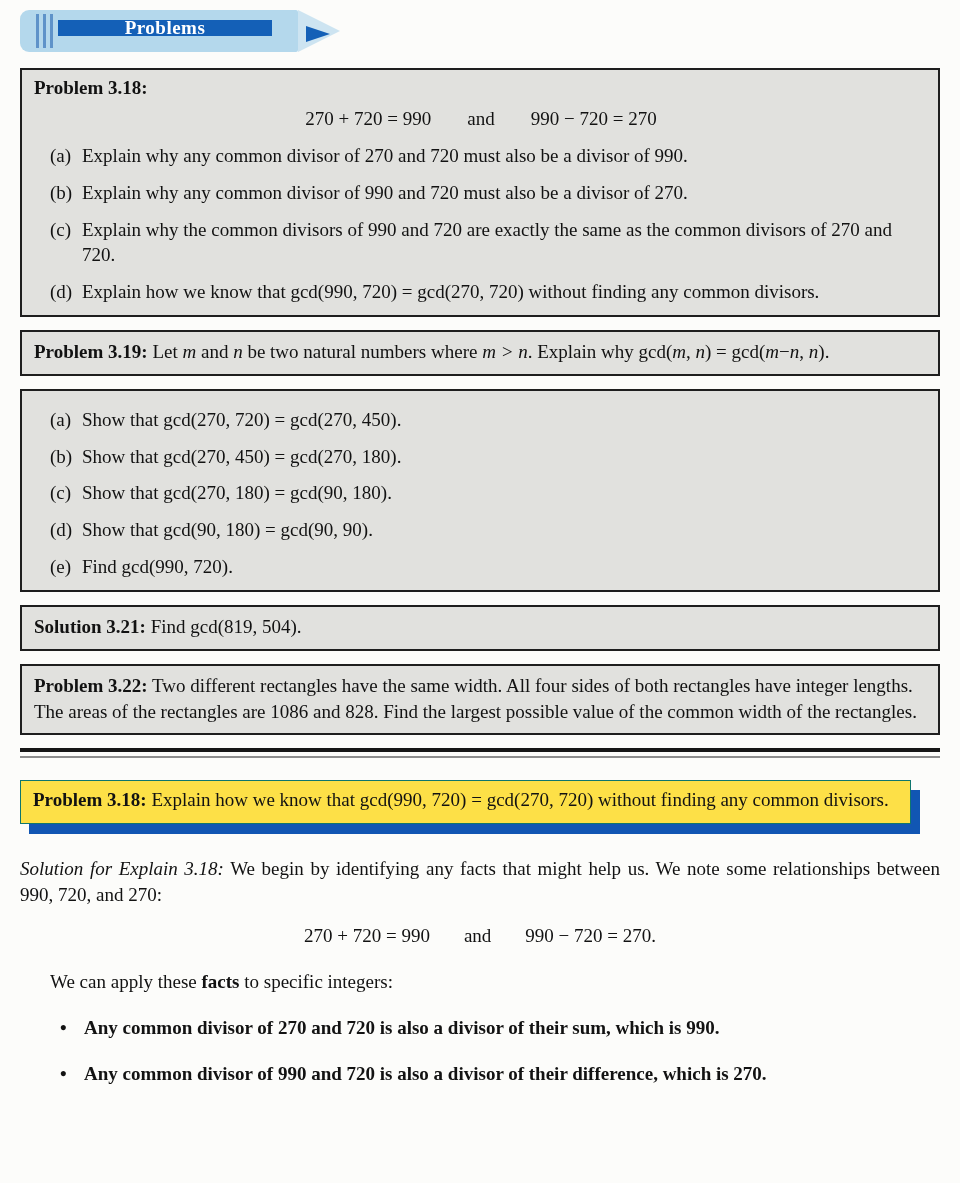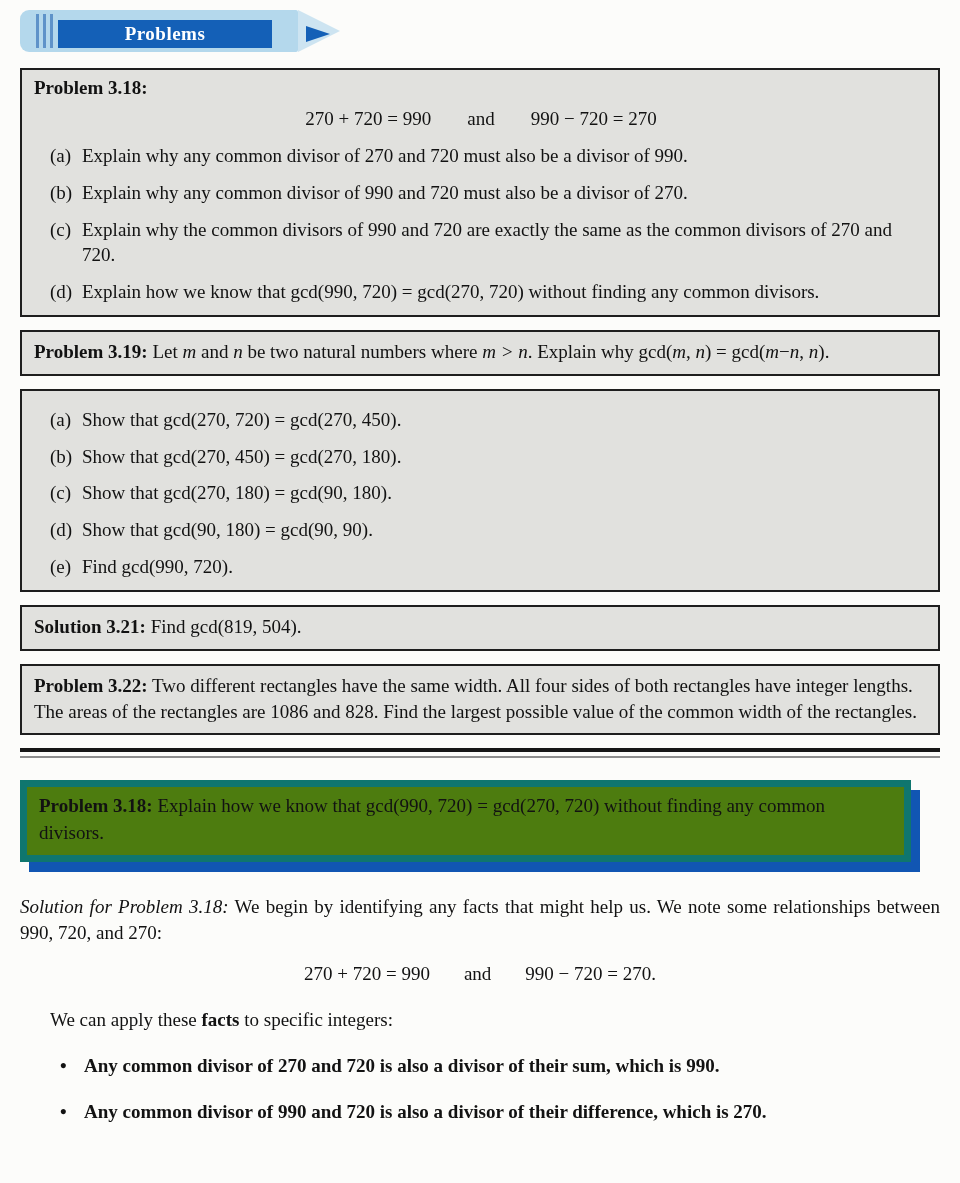--- a/index.html
+++ b/index.html
@@ -22,21 +22,21 @@
     background: #b4d8ec;
     border-radius: 9px 2px 2px 9px;
   }
   .pencil-stripe {
     position: absolute; top: 4px; bottom: 4px; width: 3px;
     background: #5f93c9;
   }
   .stripe-1 { left: 16px; } .stripe-2 { left: 23px; } .stripe-3 { left: 30px; }
   .pencil-band {
     position: absolute; left: 38px; top: 12px;
-    width: 214px; height: 28px;
+    width: 214px; height: 16px;
     background: #1460b7;
     display: flex; align-items: center; justify-content: center;
   }
   .pencil-band-label {
     color: #ffffff; font-weight: bold; font-size: 19px;
     letter-spacing: 0.5px;
   }
   .pencil-taper {
     position: absolute; left: 278px; top: 2px;
     width: 0; height: 0;
@@ -73,22 +73,22 @@
   .divider {
     margin: 2px 0 22px 0;
     height: 10px;
     border-top: 4px solid #161616;
     border-bottom: 2px solid #8d8d8d;
   }
 
   
   .highlight-box {
     position: relative;
-    background: #4d7c0f;
-    border: 7px solid #0f766e;
+    background: #fde047;
+    border: 1px solid #0f766e;
     box-shadow: 9px 10px 0 0 #1156b3;
     padding: 6px 12px 9px 12px;
     margin: 0 29px 32px 0;
     font-size: 19px;
     line-height: 1.4;
   }
 
   
   .solution { font-size: 19px; line-height: 26px; }
   .sol-para { text-align: justify; margin: 0; }
@@ -176,21 +176,21 @@
     <span><span style="font-weight: bold; text-align: right;">Problem 3.22:</span><span> Two different rectangles have the same width. All four sides of both rectangles have integer lengths. The areas of the rectangles are 1086 and 828. Find the largest possible value of the common width of the rectangles.</span></span>
   </div>
 
   <div class="divider"></div>
 
   <div class="highlight-box">
     <span><span style="font-weight: bold;">Problem 3.18:</span><span> Explain how we know that gcd(990, 720) = gcd(270, 720) without finding any common divisors.</span></span>
   </div>
 
   <div class="solution">
-    <p class="sol-para"><span style="font-style: italic;">Solution for Problem 3.18:</span><span>  We begin by identifying any facts that might help us. We note some relationships between 990, 720, and 270:</span></p>
+    <p class="sol-para"><span style="font-style: italic;">Solution for Explain 3.18:</span><span>  We begin by identifying any facts that might help us. We note some relationships between 990, 720, and 270:</span></p>
 
     <div class="sol-eq">
       <span>270 + 720 = 990</span><span class="eq-and">and</span><span>990 − 720 = 270.</span>
     </div>
 
 
     <p class="sol-para para-indent mt20"><span>We can apply these </span><span style="font-weight: bold;">facts</span><span> to specific integers:</span></p>
 
     <div class="bullet-row">
       <span class="bullet-glyph">•</span>

